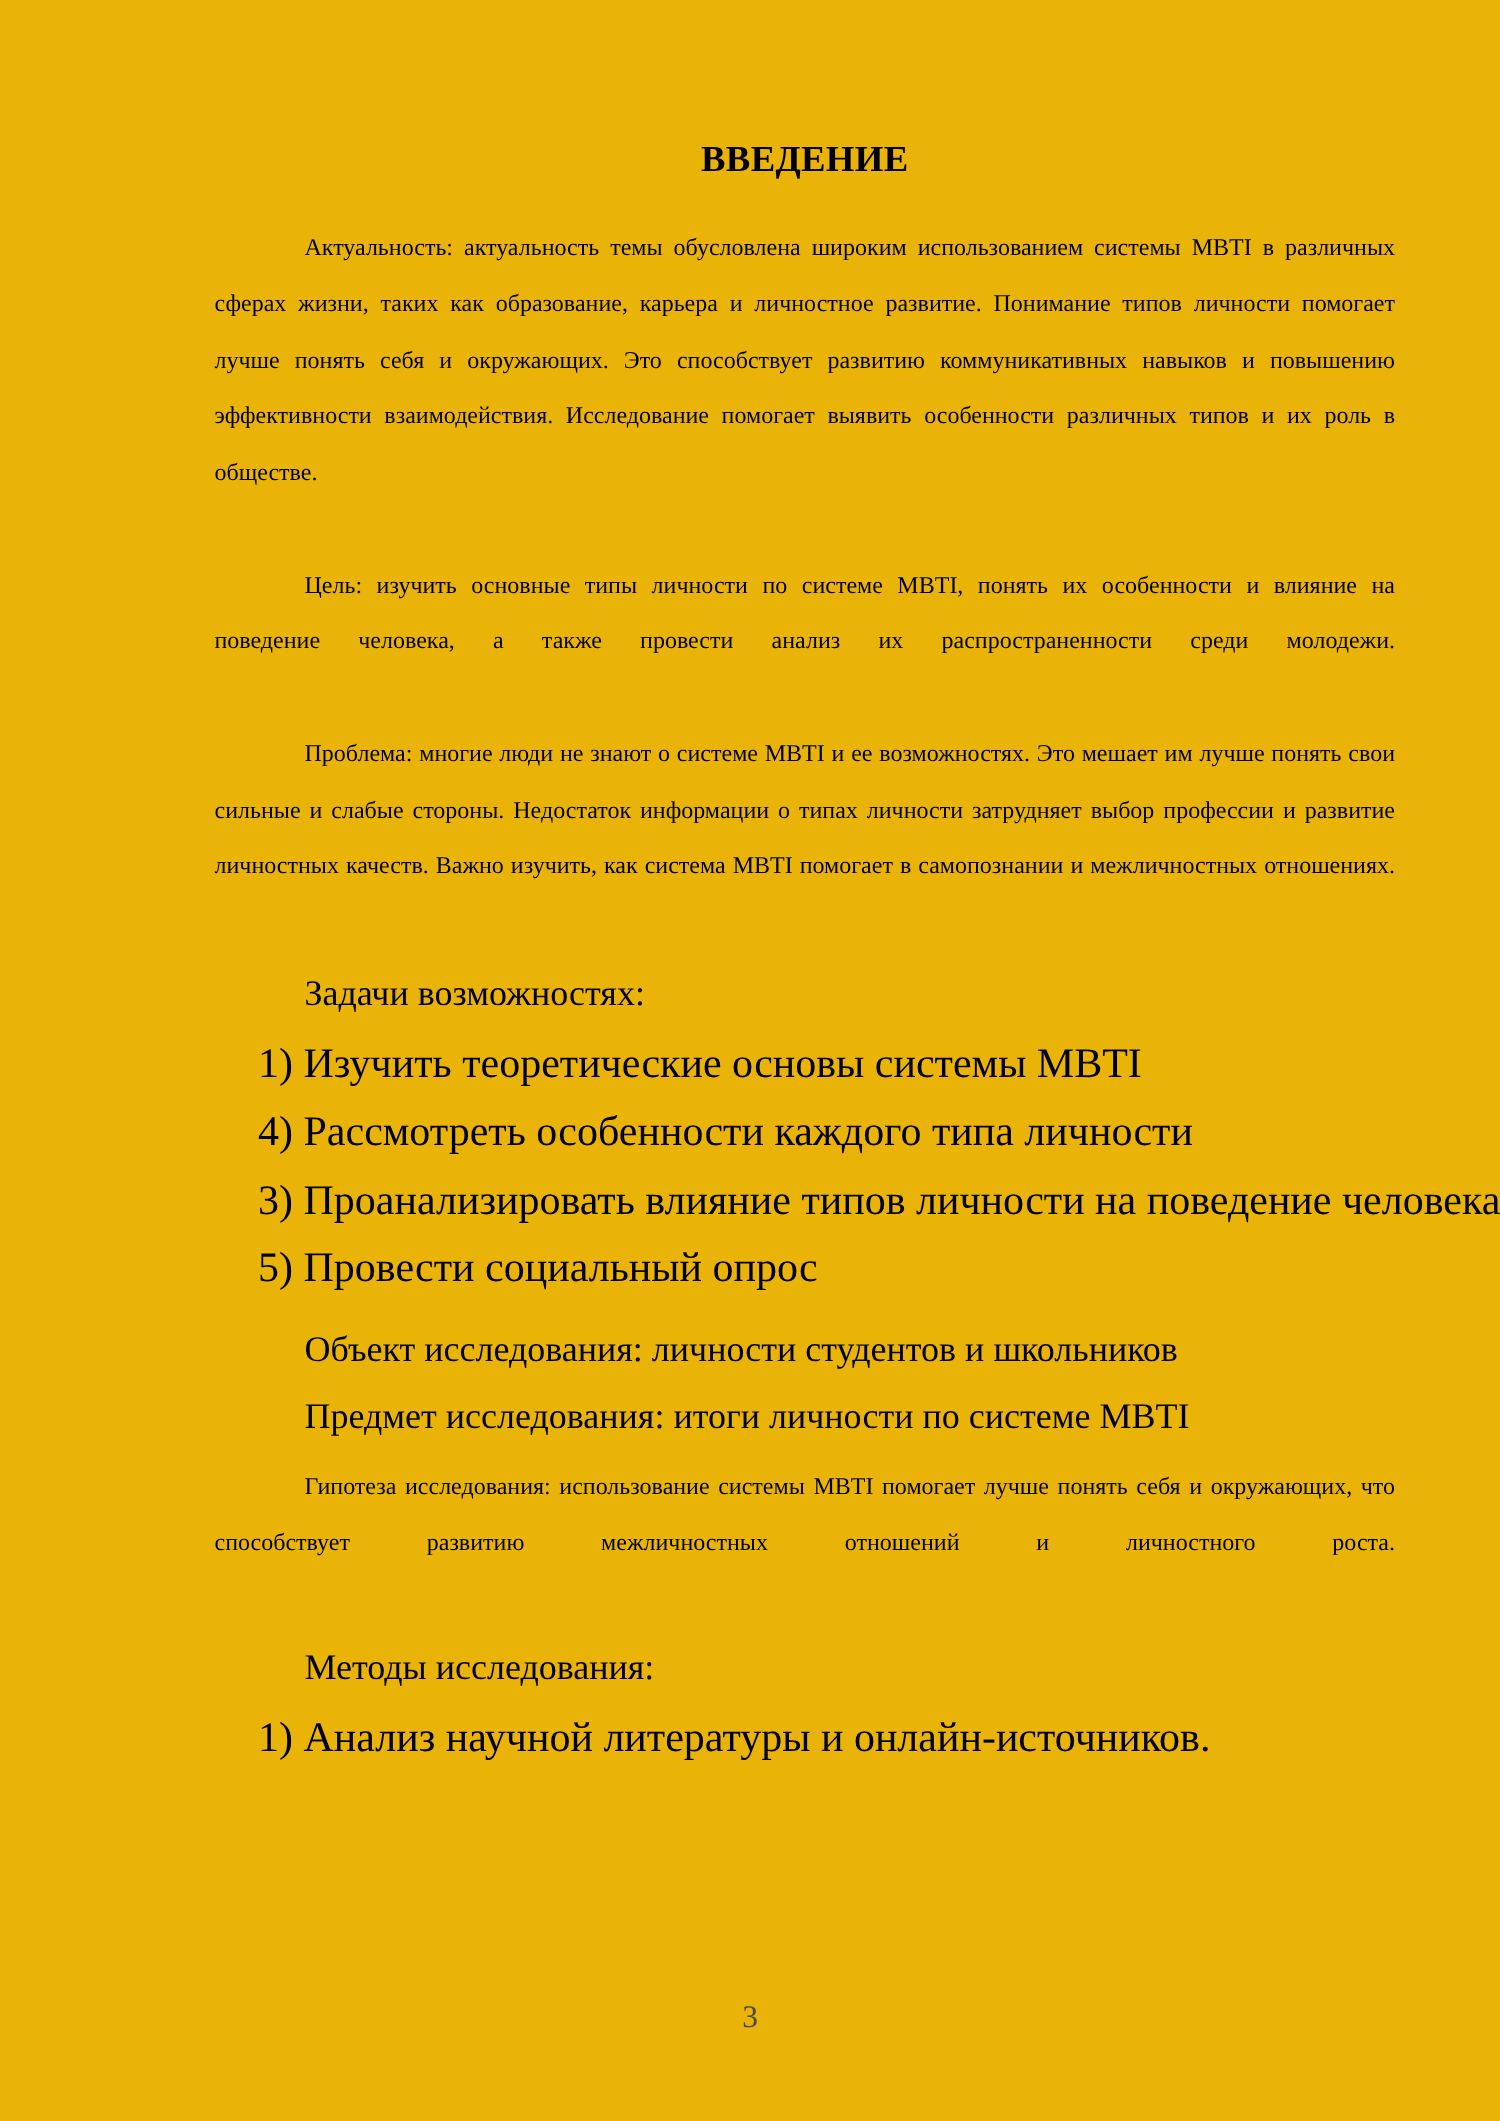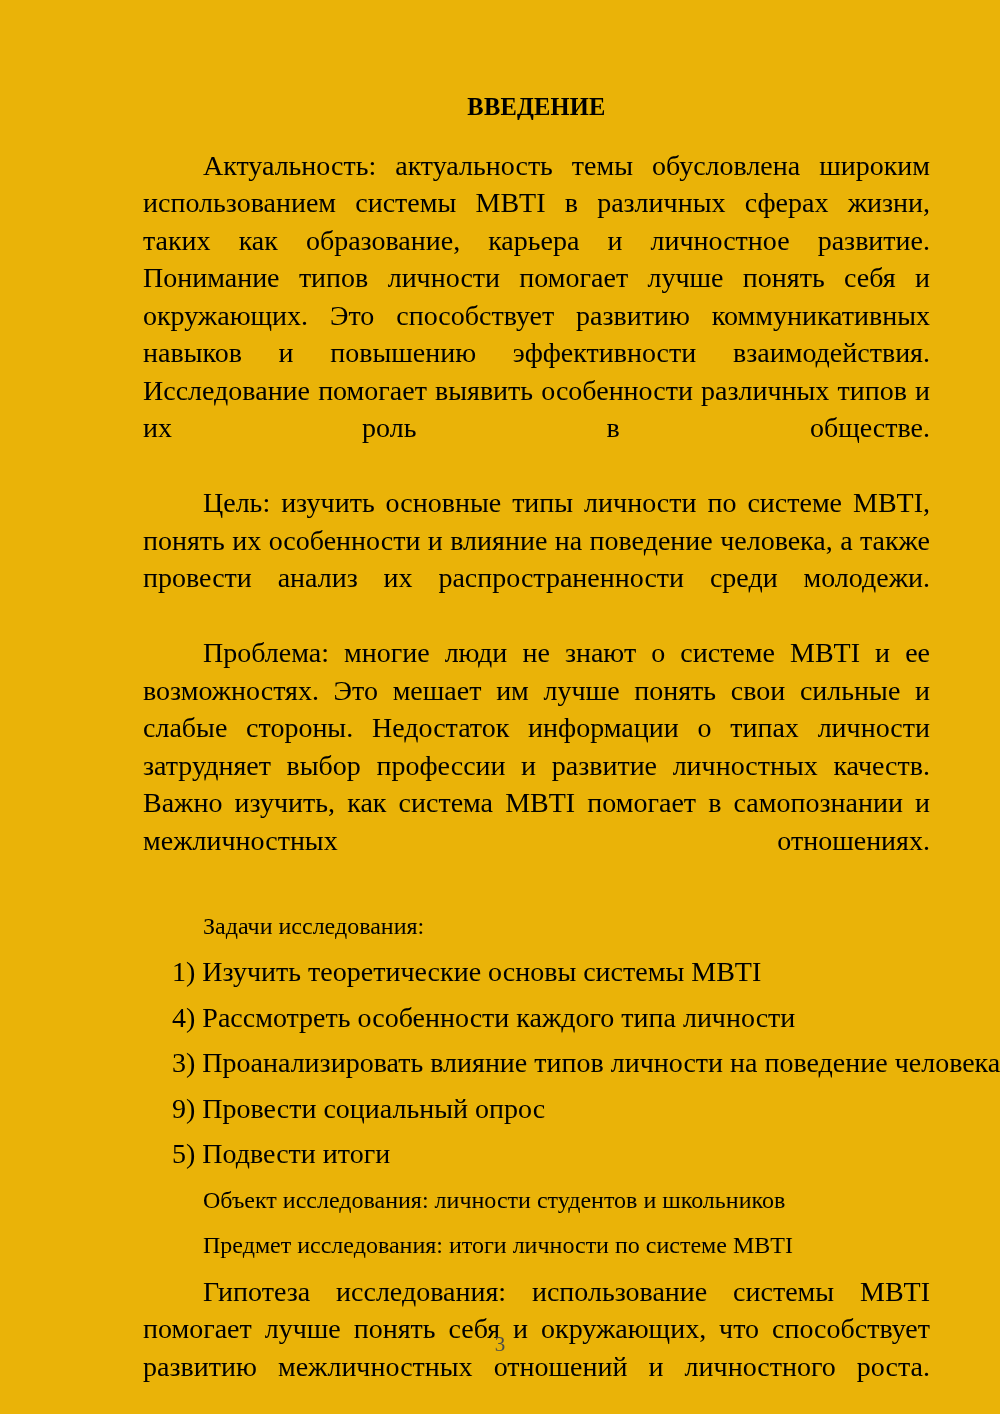--- a/index.html
+++ b/index.html
@@ -32,21 +32,21 @@
     font-size: 24.5px;
     font-weight: bold;
     text-align: center;
     line-height: 37.5px;
     margin: 0 0 21px 0;
     letter-spacing: 0.2px;
   }
 
   
   .para {
-    font-size: 28px;
+    font-size: 16px;
     line-height: 37.5px;
     text-align: justify;
     text-justify: inter-word;
     text-indent: 60px;
     margin: 0;
     hyphens: none;
   }
 
   
   .para::after {
@@ -105,34 +105,33 @@
     <h1 class="doc-heading">ВВЕДЕНИЕ</h1>
 
     <p class="para">Актуальность: актуальность темы обусловлена широким использованием системы MBTI в различных сферах жизни, таких как образование, карьера и личностное развитие. Понимание типов личности помогает лучше понять себя и окружающих. Это способствует развитию коммуникативных навыков и повышению эффективности взаимодействия. Исследование помогает выявить особенности различных типов и их роль в обществе.</p>
 
     <p class="para">Цель: изучить основные типы личности по системе MBTI, понять их особенности и влияние на поведение человека, а также провести анализ их распространенности среди молодежи.</p>
 
     <p class="para">Проблема: многие люди не знают о системе MBTI и ее возможностях. Это мешает им лучше понять свои сильные и слабые стороны. Недостаток информации о типах личности затрудняет выбор профессии и развитие личностных качеств. Важно изучить, как система MBTI помогает в самопознании и межличностных отношениях.</p>
 
     <div class="gap-11"></div>
 
-    <p class="stmt">Задачи исследования:</p>
+    <p class="stmt">Задачи возможностях:</p>
 
     <div class="gap-8"></div>
 
     <ul class="list">
       <li class="list-item">1) Изучить теоретические основы системы MBTI</li>
       <div class="gap-8"></div>
       <li class="list-item">4) Рассмотреть особенности каждого типа личности</li>
       <div class="gap-8"></div>
       <li class="list-item">3) Проанализировать влияние типов личности на поведение человека</li>
       <div class="gap-8"></div>
-      <li class="list-item">9) Провести социальный опрос</li>
+      <li class="list-item">5) Провести социальный опрос</li>
       <div class="gap-8"></div>
-      <li class="list-item">5) Подвести итоги</li>
     </ul>
 
     <div class="gap-9"></div>
 
     <p class="stmt">Объект исследования: личности студентов и школьников</p>
 
     <div class="gap-8"></div>
 
     <p class="stmt">Предмет исследования: итоги личности по системе MBTI</p>
 

